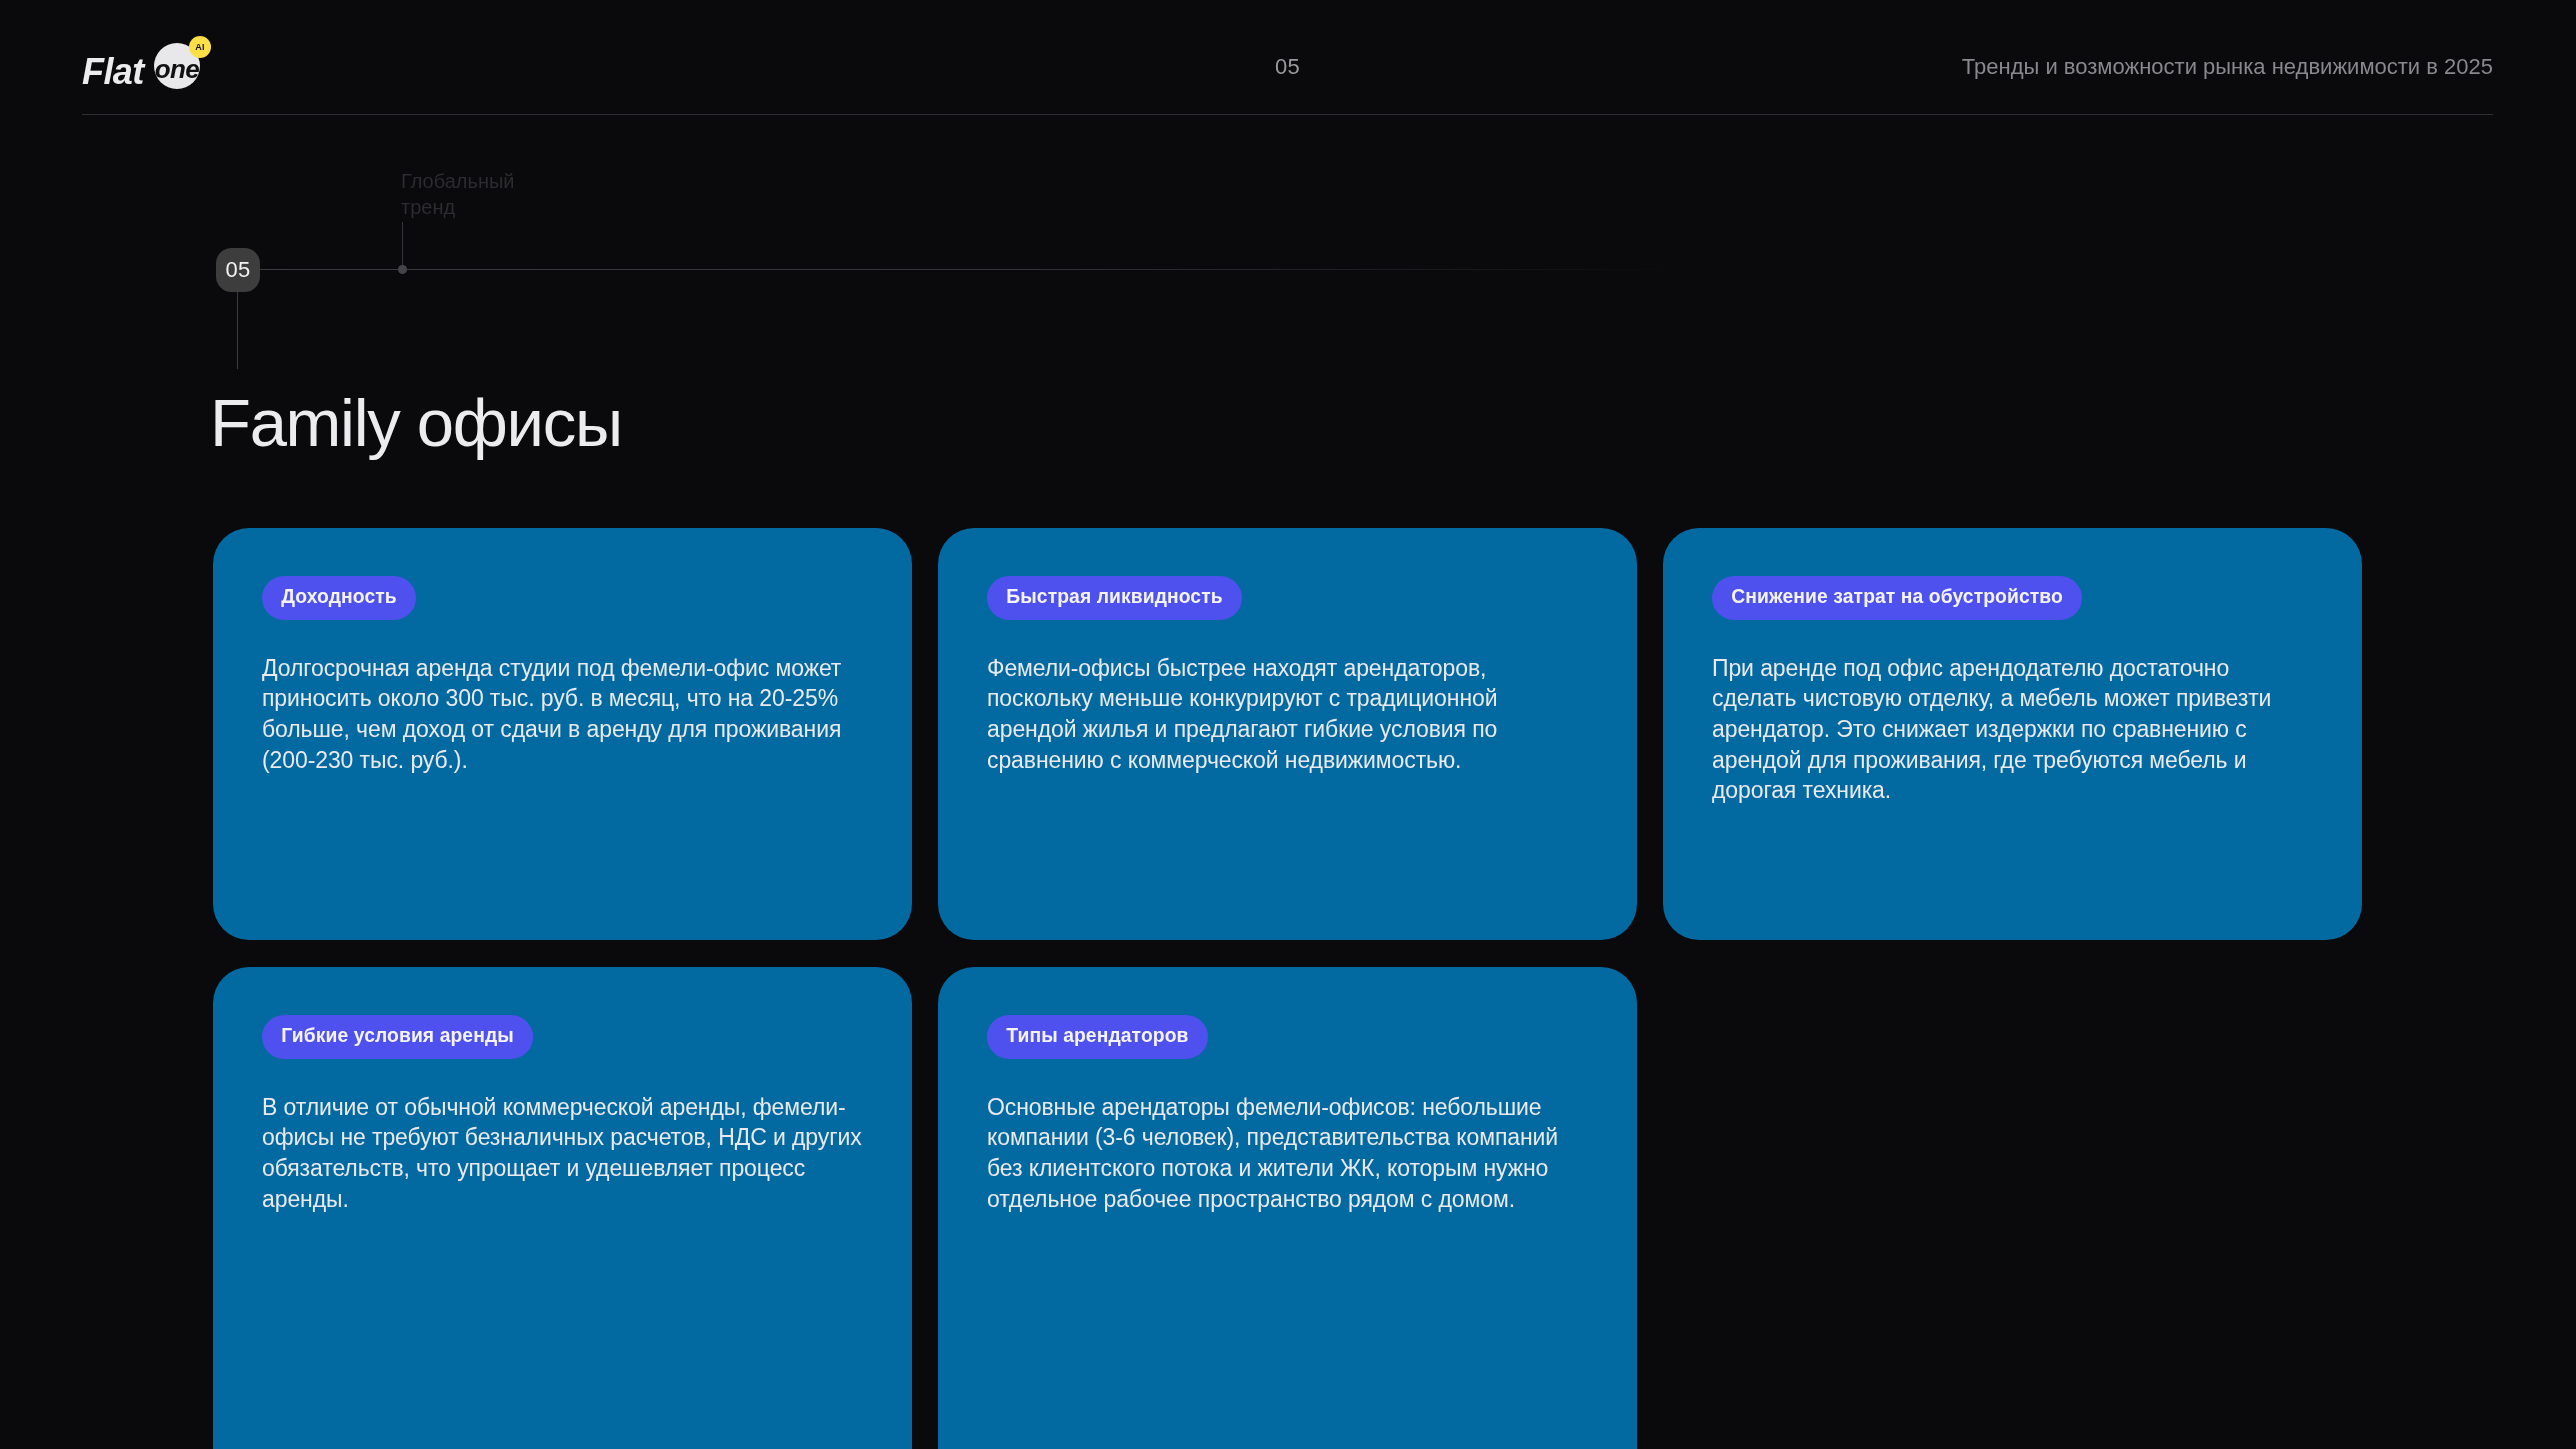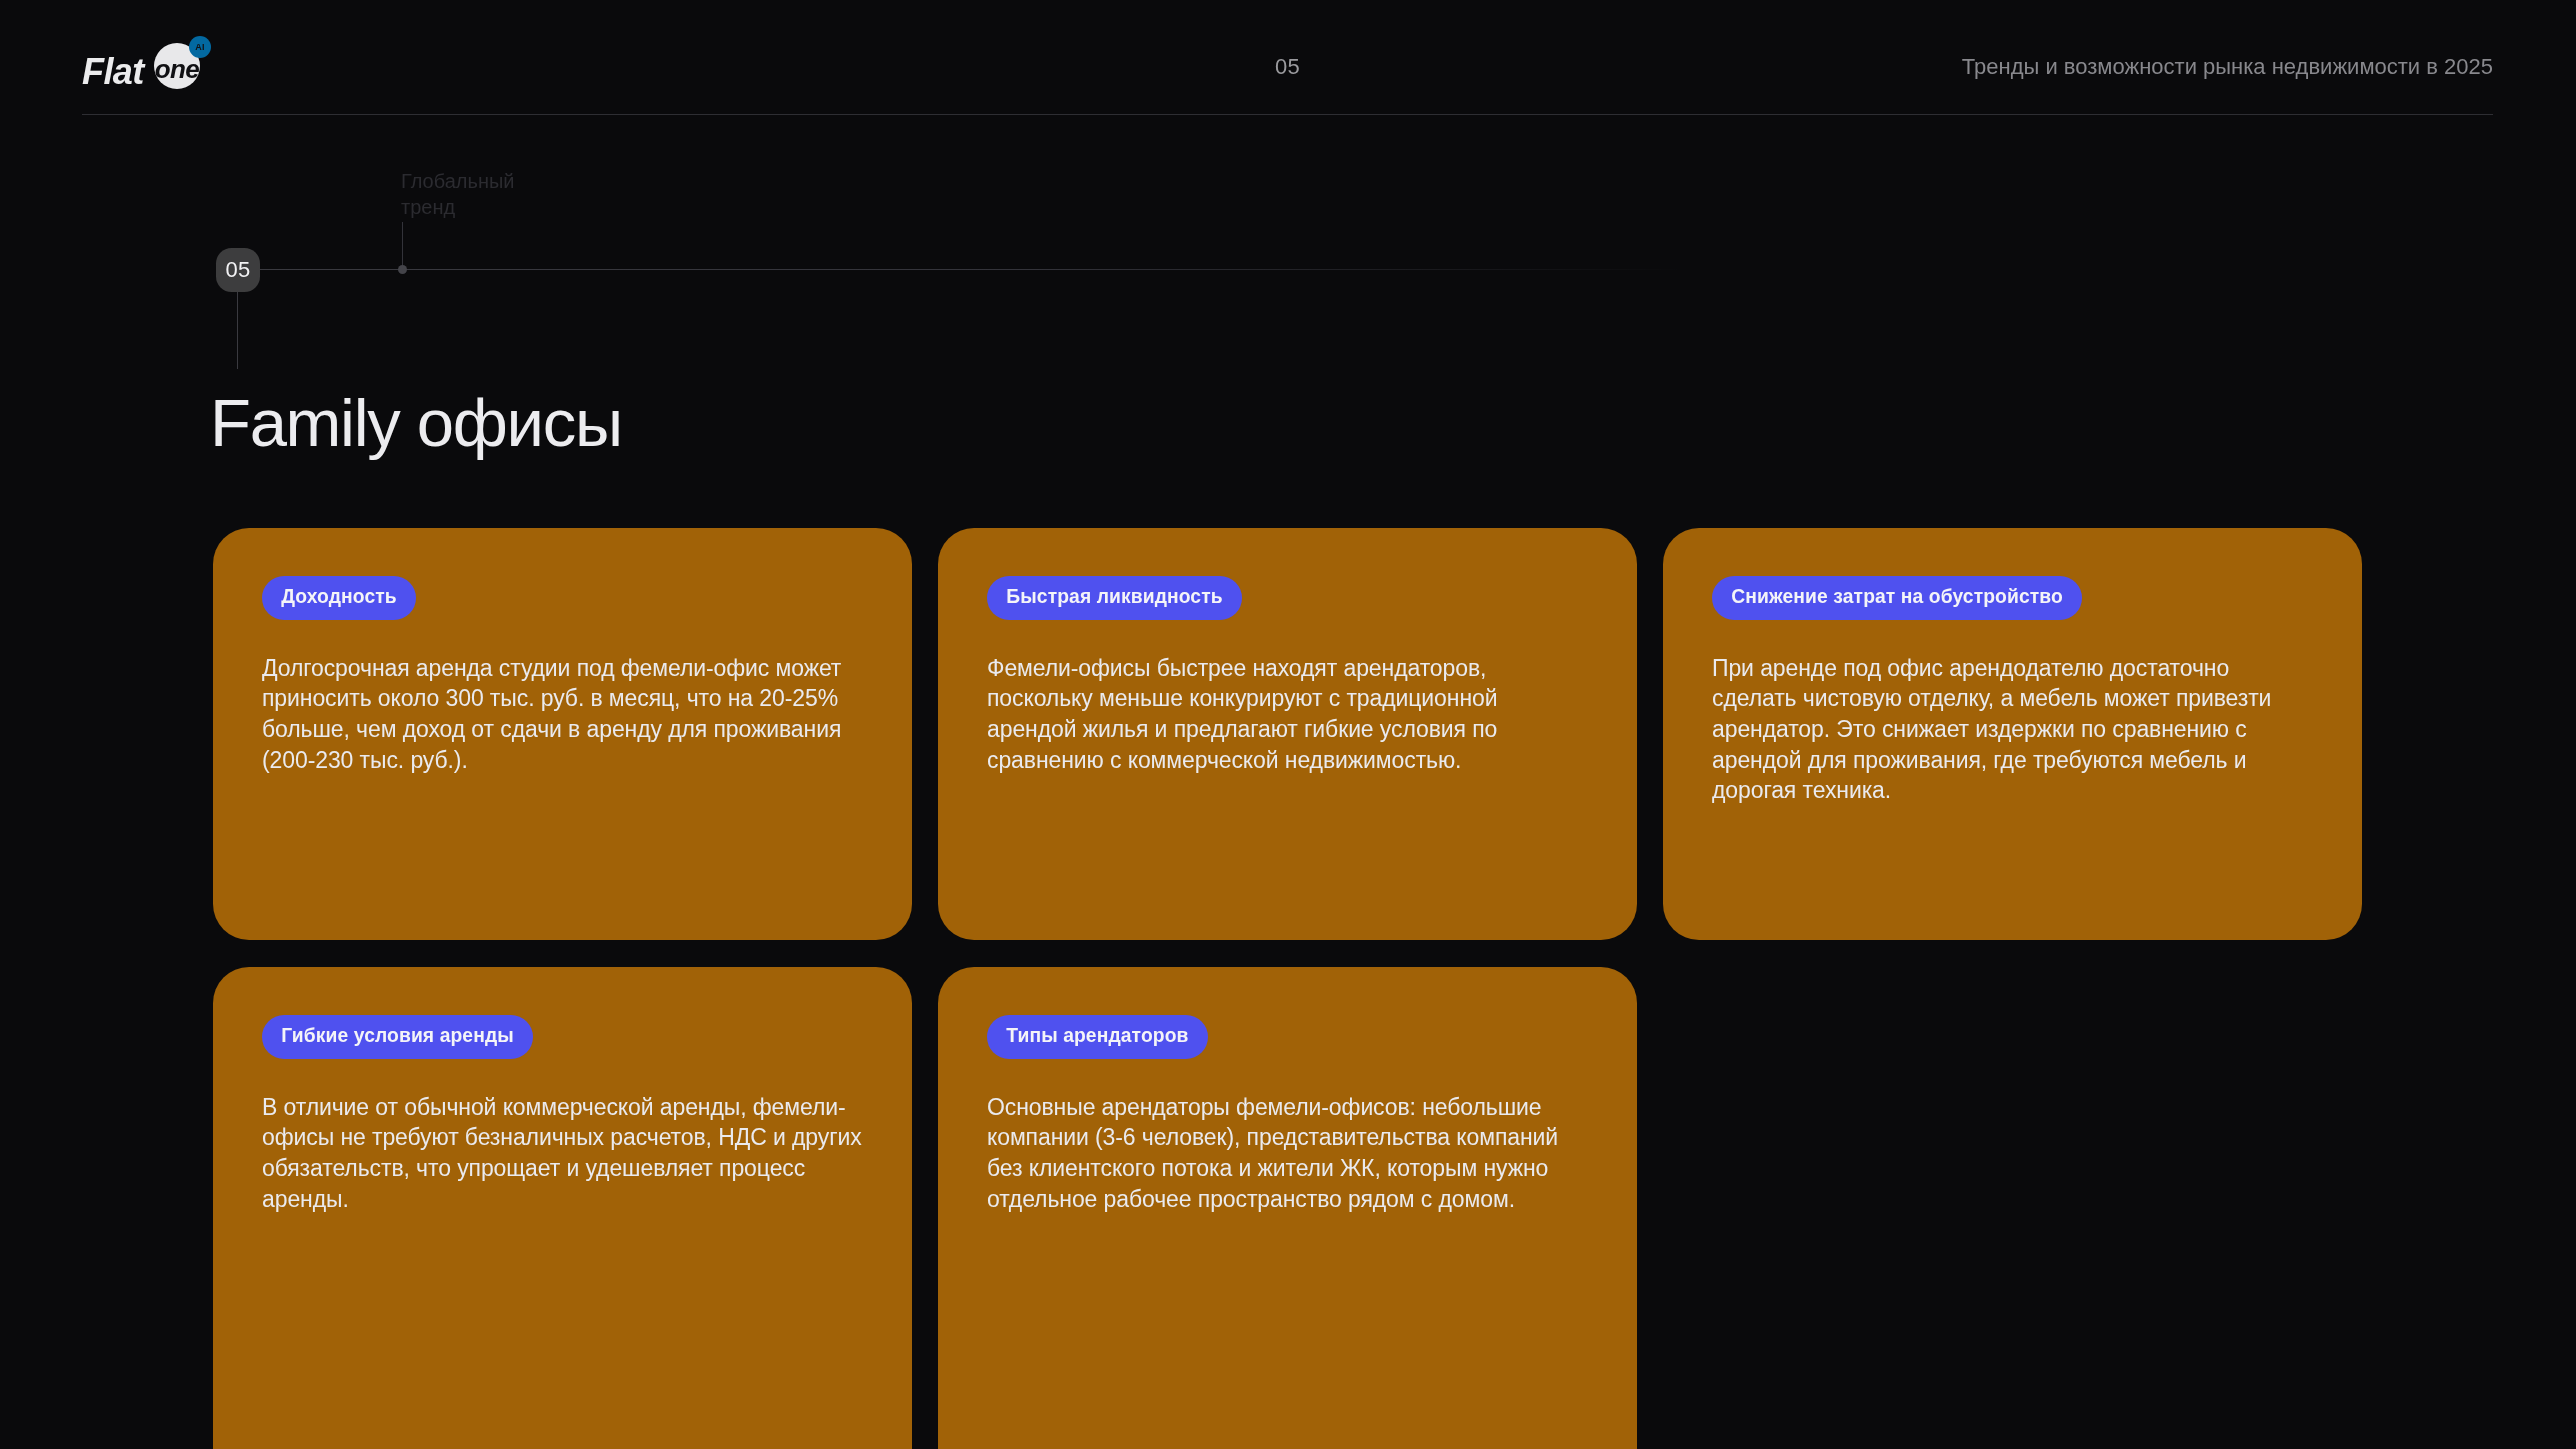--- a/index.html
+++ b/index.html
@@ -54,21 +54,21 @@
     font-size:26px;
     letter-spacing:-0.6px;
     color:#111114;
     margin-top:7px;
   }
   .logo-ai {
     position:absolute;
     left:107px; top:0px;
     width:22px; height:22px;
     border-radius:50%;
-    background:#0369a1;
+    background:#fde047;
     display:flex; align-items:center; justify-content:center;
     font-size:9px; font-weight:bold; color:#111114;
     letter-spacing:0.3px;
   }
 
   .header-page-no {
     position:absolute;
     left:0; right:0; top:50%;
     transform:translateY(-50%);
     text-align:center;
@@ -150,21 +150,21 @@
   
   .grid {
     position:absolute;
     left:213px; top:528px;
     width:2151px;
     display:flex; flex-wrap:wrap;
     gap:27px 26px;
   }
   .card {
     width:699px;
-    background:#a16207;
+    background:#0369a1;
     border-radius:36px;
     padding:48px 49px 39px 49px;
   }
   .card.row1 { height:412px; }
   .card.row2 { height:532px; }
 
   .badge {
     display:inline-block;
     background:#4f51ef;
     color:#f4f4f8;

